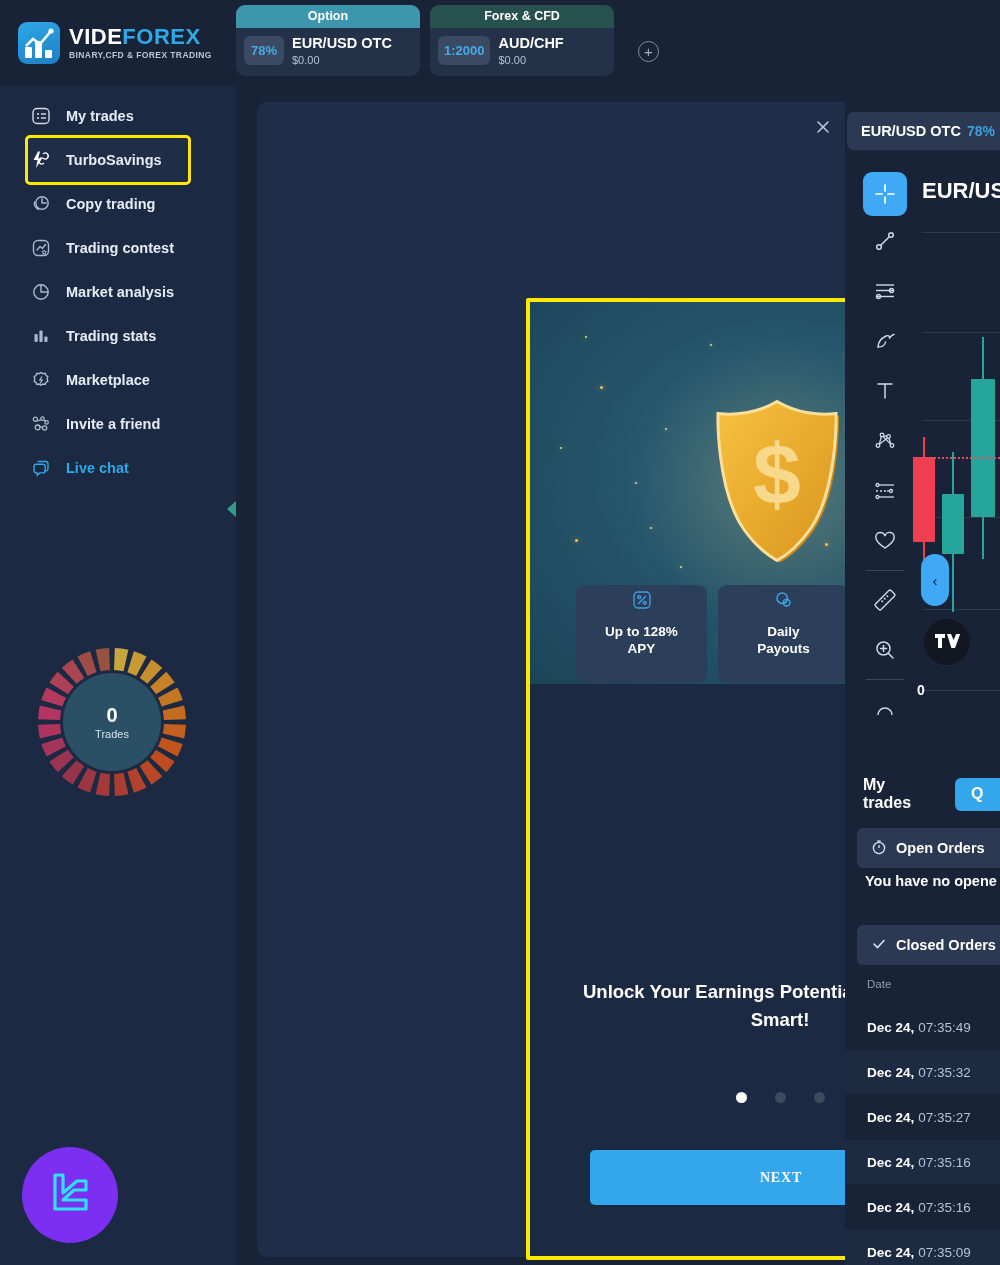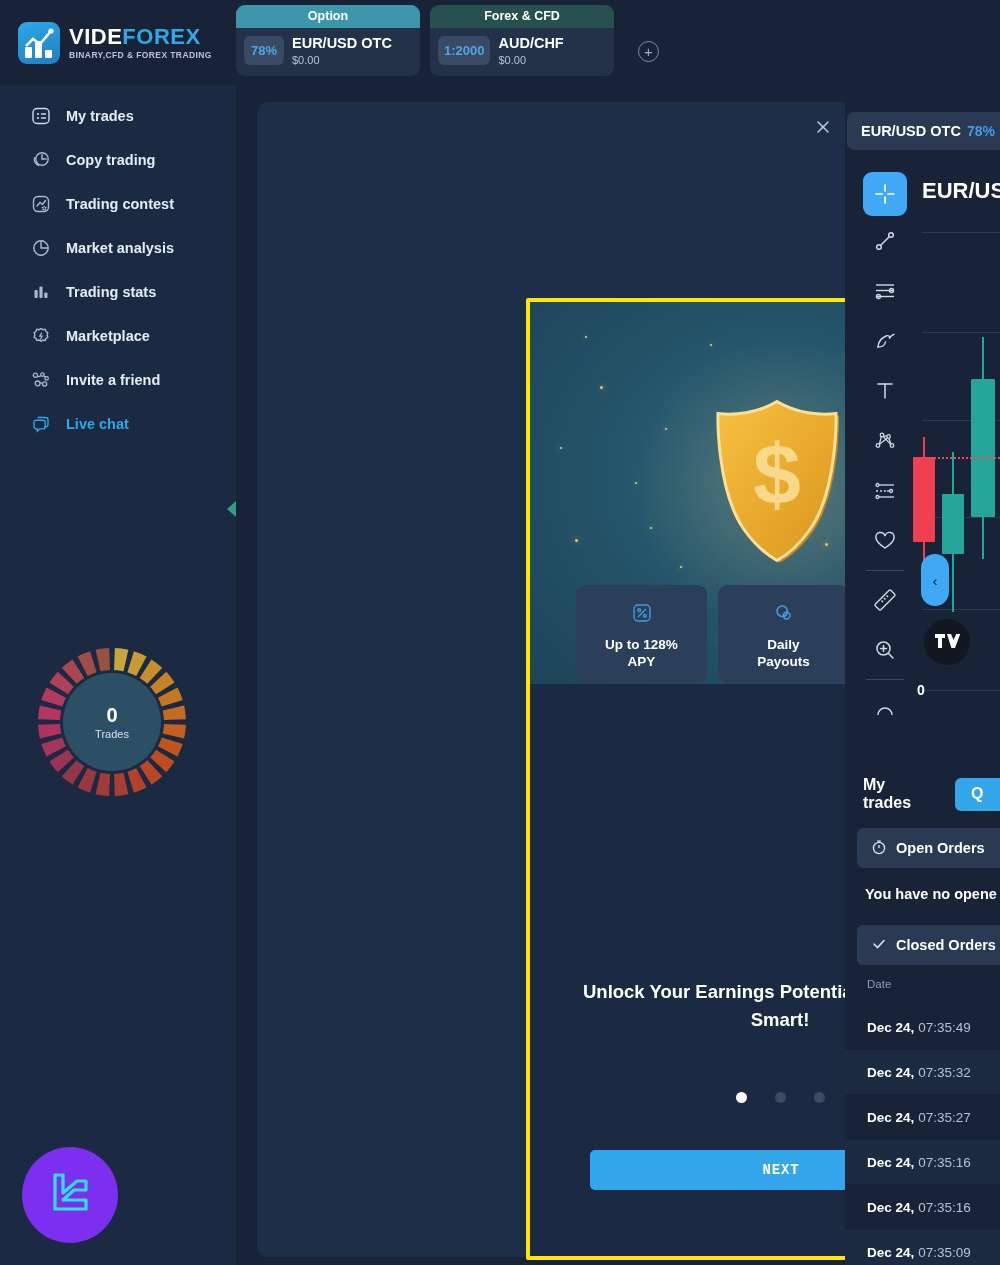--- a/index.html
+++ b/index.html
@@ -127,40 +127,40 @@
   .spark { position: absolute; border-radius: 50%; }
 
   .shield-holder { position: absolute; left: 50%; top: 48%; transform: translate(-50%,-50%); }
 
   .feature-row {
     position: absolute; left: 46px; top: 283px; display: flex; gap: 11px;
   }
   .feature-card {
     width: 131px; height: 98px; border-radius: 9px;
     background: #2b3f5a;
-    display: flex; flex-direction: column; align-items: center; justify-content: center; gap: 9px;
+    display: flex; flex-direction: column; align-items: center; gap: 9px;
     padding-top: 4px;
   }
   .feature-card .f-ico { color: #3f9fe0; }
   .feature-card .f-lbl {
     font-size: 13.5px; font-weight: bold; color: #ffffff; text-align: center; line-height: 1.25;
   }
 
   .modal-headline {
     position: absolute; left: 40px; right: 40px; top: 676px;
     text-align: center; font-size: 18.5px; font-weight: bold; color: #ffffff; line-height: 1.5;
   }
   .dots { position: absolute; left: 0; right: 0; top: 790px; display: flex; justify-content: center; gap: 28px; }
   .dot { width: 11px; height: 11px; border-radius: 50%; background: #3e4a5e; }
   .dot.active { background: #ffffff; }
   .next-btn {
-    position: absolute; left: 60px; top: 848px; width: 382px; height: 40px;
+    position: absolute; left: 60px; top: 848px; width: 382px; height: 55px;
     background: #34a6ec; border-radius: 5px; border: 0;
     color: #ffffff; font-size: 14px; font-weight: bold; letter-spacing: .8px;
-    font-family: Liberation Mono, monospace;
+    font-family: Liberation Serif, serif;
     text-align: center;
   }
 
   
   .right-col { position: absolute; left: 845px; top: 86px; width: 155px; height: 1179px; background: #182337; }
   .sym-pill {
     position: absolute; left: 2px; top: 26px; width: 165px; height: 38px;
     background: #2b3a52; border-radius: 7px;
     display: flex; align-items: center; padding-left: 14px; gap: 6px;
   }
@@ -276,20 +276,29 @@
             <rect x="2" y="2.5" width="16" height="15" rx="4"></rect>
             <circle cx="7" cy="8" r="1.1" fill="#cfdae7" stroke="none"></circle>
             <circle cx="7" cy="12" r="1.1" fill="#cfdae7" stroke="none"></circle>
             <line x1="10.5" y1="8" x2="14.5" y2="8" stroke-linecap="round"></line>
             <line x1="10.5" y1="12" x2="14.5" y2="12" stroke-linecap="round"></line>
           </svg>
         </span>
         <span class="lbl">My trades</span>
       </div>
 
+      <div class="nav-item highlighted">
+        <span class="ico">
+          <svg width="22" height="22" viewBox="0 0 22 22" fill="none" stroke="#ffffff" stroke-width="1.4">
+            <path d="M8 2.5 L3.5 11 H7.5 L6 19 L12 9.5 H8.2 L10 2.5 Z" fill="#ffffff" stroke="none"></path>
+            <path d="M13.5 4.5 a3 3 0 1 1 0 5 a3 3 0 1 0 0 5" stroke-linecap="round"></path>
+          </svg>
+        </span>
+        <span class="lbl">TurboSavings</span>
+      </div>
 
       <div class="nav-item">
         <span class="ico">
           <svg width="20" height="20" viewBox="0 0 20 20" fill="none" stroke="#a9bace" stroke-width="1.4">
             <circle cx="11" cy="9" r="6.2"></circle>
             <path d="M8 15.5 a6.2 6.2 0 0 1 -4.2 -8.3"></path>
             <path d="M11 4.8 v4.2 h4.2" stroke-linecap="round"></path>
           </svg>
         </span>
         <span class="lbl">Copy trading</span>
@@ -670,21 +679,21 @@
       <span>
         <svg width="16" height="16" viewBox="0 0 16 16" fill="none" stroke="#dce6f1" stroke-width="1.3">
           <circle cx="8" cy="9" r="5.6"></circle>
             <line x1="8" y1="9" x2="8" y2="6"></line>
           <line x1="6.3" y1="2" x2="9.7" y2="2"></line>
         </svg>
       </span>
       <span>Open Orders</span>
     </div>
 
-    <div class="tp-empty" style="top:138px;">You have no opene</div>
+    <div class="tp-empty" style="top:125px;">You have no opene</div>
 
     <div class="tp-section" style="top:177px;">
       <span>
         <svg width="16" height="16" viewBox="0 0 16 16" fill="none" stroke="#dce6f1" stroke-width="1.6" stroke-linecap="round">
           <polyline points="3,8 6.5,11.5 13,4.5"></polyline>
         </svg>
       </span>
       <span>Closed Orders</span>
     </div>
 

